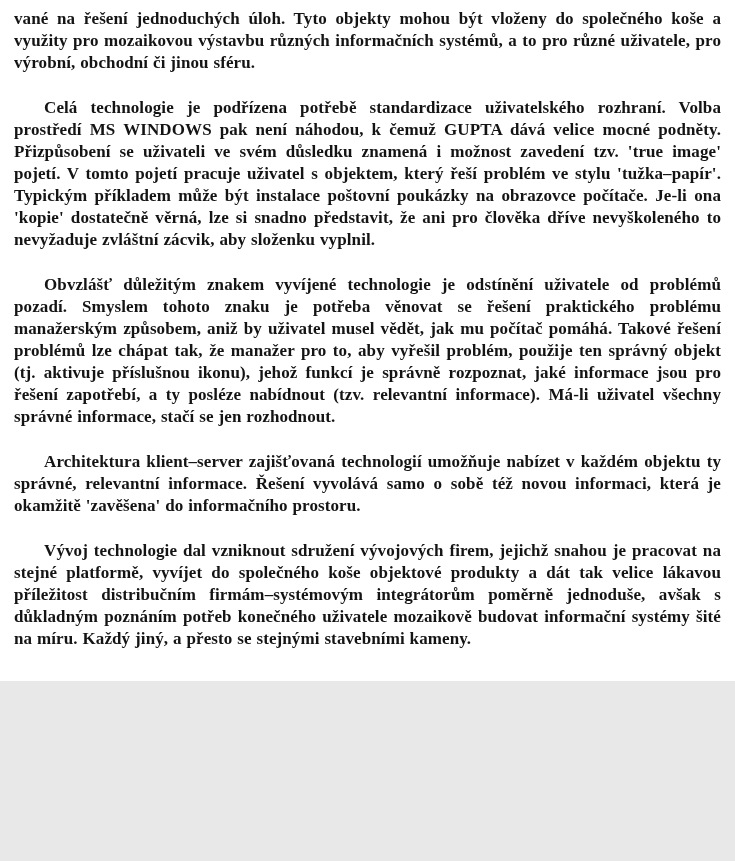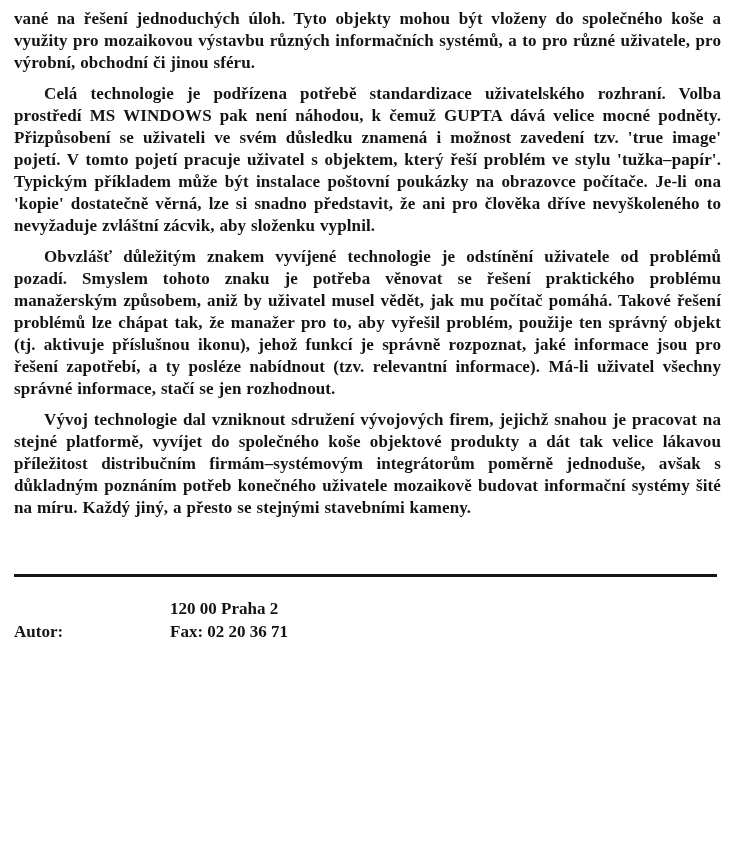--- a/index.html
+++ b/index.html
@@ -3,40 +3,40 @@
 <meta charset="utf-8">
 <style>
   html, body {
     margin: 0;
     padding: 0;
     background: #e8e8e8;
   }
   .page {
     position: relative;
     width: 735px;
-    height: 861px;
+    height: 681px;
     margin: 0 auto;
     background: #ffffff;
     color: #141414;
     font-family: "Liberation Serif", "DejaVu Serif", serif;
     font-weight: bold;
     box-sizing: border-box;
     padding: 8px 14px 0 14px;
     overflow: hidden;
   }
   .body-text .para {
     font-size: 17px;
     line-height: 22px;
     text-align: justify;
     margin: 0;
     letter-spacing: 0.1px;
     word-spacing: 0.5px;
   }
   .body-text .para + .para {
-    margin-top: 9px;
+    margin-top: 23px;
     text-indent: 30px;
   }
   .rule {
     margin: 55px 4px 0 0;
     border: none;
     border-top: 3px solid #161616;
     height: 0;
   }
   .author {
     display: flex;
@@ -55,20 +55,21 @@
 </style>
 </head>
 <body>
 
 <div class="page">
 
   <div class="body-text">
     <p class="para">vané na řešení jednoduchých úloh. Tyto objekty mohou být vloženy do společného koše a využity pro mozaikovou výstavbu různých informačních systémů, a to pro různé uživatele, pro výrobní, obchodní či jinou sféru.</p>
     <p class="para">Celá technologie je podřízena potřebě standardizace uživatelského rozhraní. Volba prostředí MS WINDOWS pak není náhodou, k čemuž GUPTA dává velice mocné podněty. Přizpůsobení se uživateli ve svém důsledku znamená i možnost zavedení tzv. 'true image' pojetí. V tomto pojetí pracuje uživatel s objektem, který řeší problém ve stylu 'tužka–papír'. Typickým příkladem může být instalace poštovní poukázky na obrazovce počítače. Je-li ona 'kopie' dostatečně věrná, lze si snadno představit, že ani pro člověka dříve nevyškoleného to nevyžaduje zvláštní zácvik, aby složenku vyplnil.</p>
     <p class="para">Obvzlášť důležitým znakem vyvíjené technologie je odstínění uživatele od problémů pozadí. Smyslem tohoto znaku je potřeba věnovat se řešení praktického problému manažerským způsobem, aniž by uživatel musel vědět, jak mu počítač pomáhá. Takové řešení problémů lze chápat tak, že manažer pro to, aby vyřešil problém, použije ten správný objekt (tj. aktivuje příslušnou ikonu), jehož funkcí je správně rozpoznat, jaké informace jsou pro řešení zapotřebí, a ty posléze nabídnout (tzv. relevantní informace). Má-li uživatel všechny správné informace, stačí se jen rozhodnout.</p>
+    <p class="para">Architektura klient–server zajišťovaná technologií umožňuje nabízet v každém objektu ty správné, relevantní informace. Řešení vyvolává samo o sobě též novou informaci, která je okamžitě 'zavěšena' do informačního prostoru.</p>
     <p class="para">Vývoj technologie dal vzniknout sdružení vývojových firem, jejichž snahou je pracovat na stejné platformě, vyvíjet do společného koše objektové produkty a dát tak velice lákavou příležitost distribučním firmám–systémovým integrátorům poměrně jednoduše, avšak s důkladným poznáním potřeb konečného uživatele mozaikově budovat informační systémy šité na míru. Každý jiný, a přesto se stejnými stavebními kameny.</p>
   </div>
 
   <hr class="rule">
 
   <div class="author">
     <div class="author-label">Autor:</div>
     <div class="author-lines">
       <div>120 00 Praha 2</div>
       <div>Fax: 02 20 36 71</div>

